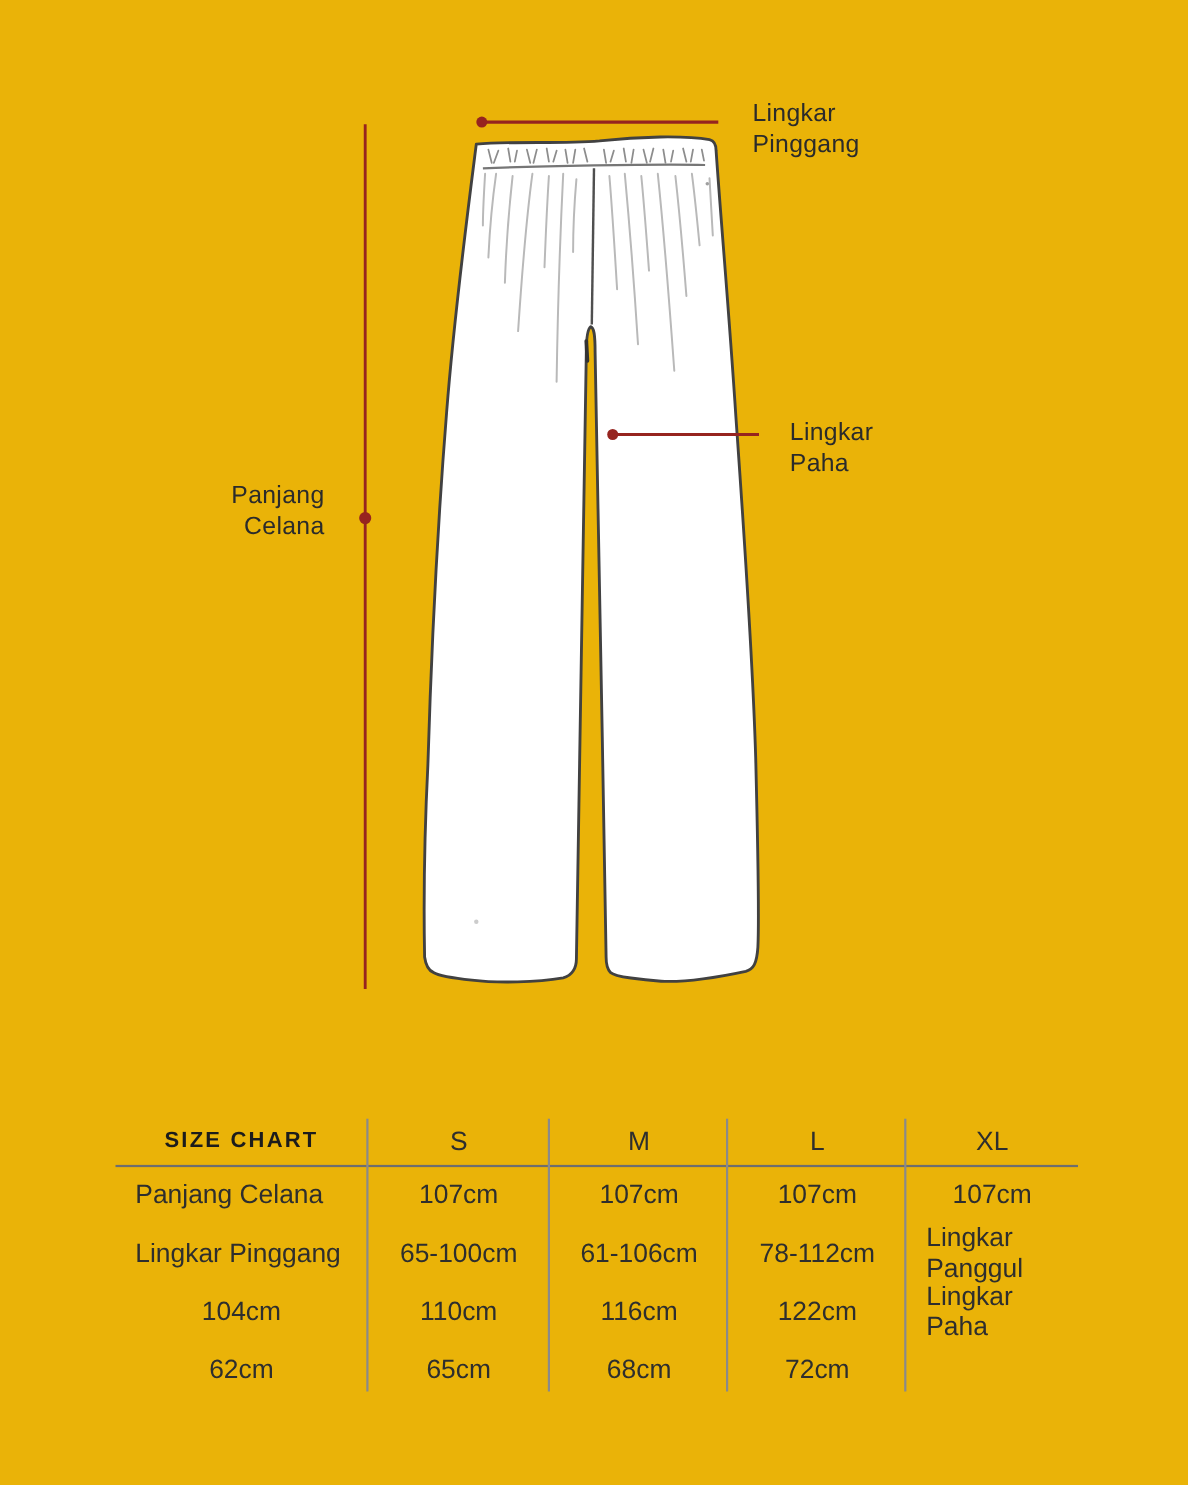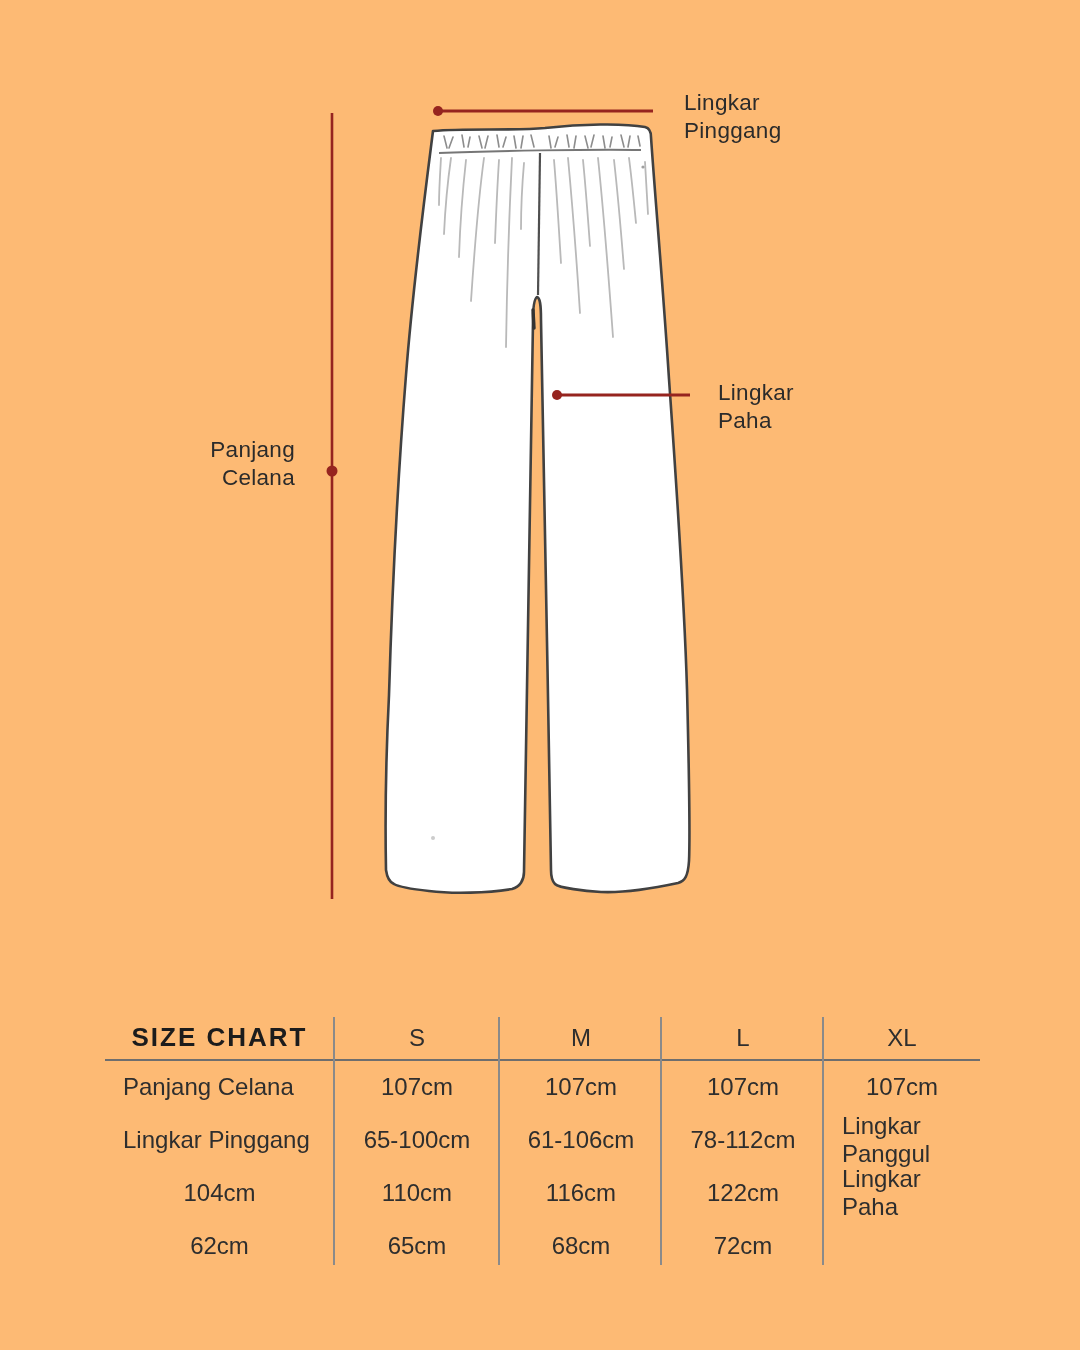--- a/index.html
+++ b/index.html
@@ -1,20 +1,20 @@
 <!DOCTYPE html>
 <html><head>
 <meta charset="utf-8">
 <style>
   html, body { margin: 0; padding: 0; background: #ffffff; }
   .canvas {
     position: relative;
     width: 1080px;
     height: 1350px;
-    background: #fdba74;
+    background: #eab308;
     overflow: hidden;
     font-family: "Liberation Sans", "DejaVu Sans", sans-serif;
   }
   .diagram-svg {
     position: absolute;
     left: 0; top: 0;
     width: 1080px; height: 1000px;
   }
   .ann {
     position: absolute;
@@ -37,21 +37,21 @@
     grid-template-rows: 45px 53px 53px 53px 53px;
     font-size: 24px;
     color: #2e2e2e;
   }
   .cell { display: flex; align-items: center; justify-content: center; }
   .cell.rlabel { justify-content: flex-start; padding-left: 18px; }
   .cell.title {
     font-weight: 700;
     letter-spacing: 2px;
     color: #1c1c1c;
-    font-size: 26px;
+    font-size: 20px;
   }
   .h-divider {
     position: absolute;
     left: 105px; top: 1059px;
     width: 875px; height: 2px;
     background: #6e6e6e;
   }
   .v-divider {
     position: absolute;
     top: 1017px;

